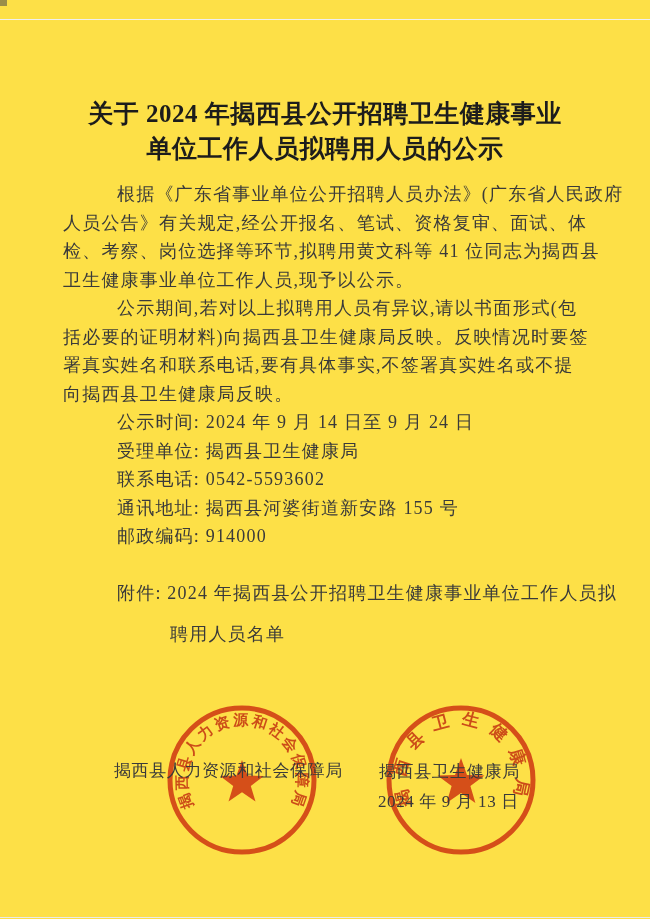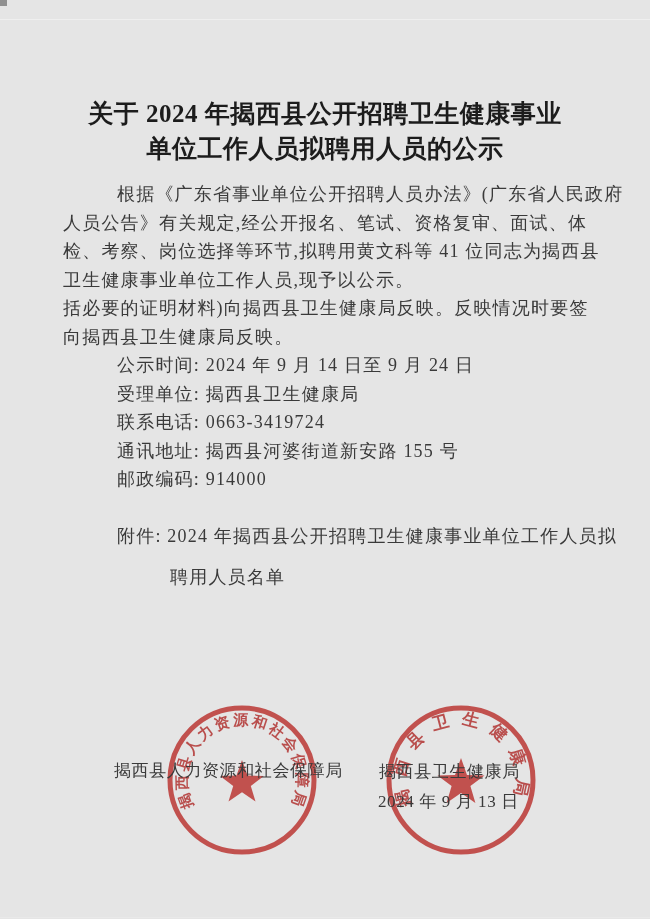--- a/index.html
+++ b/index.html
@@ -1,18 +1,18 @@
 <!DOCTYPE html>
 <html><head>
 <meta charset="utf-8">
 <style>
   html,body { margin:0; padding:0; background:#ffffff; }
   .page {
     position:relative; width:650px; height:919px;
-    background:#e5e5e5; overflow:hidden;
+    background:#fde047; overflow:hidden;
     font-family:"Liberation Serif","DejaVu Serif",serif;
     color:#3a3a3a;
   }
   .scan-topline { position:absolute; top:19px; left:0; width:650px; height:1px; background:#efefef; }
   .scan-corner { position:absolute; top:0; left:0; width:7px; height:6px; background:#4a4a4a; opacity:.55; }
   .scan-bottomline { position:absolute; bottom:1px; left:0; width:650px; height:1px; background:#e9e9e9; }
 
   .title {
     position:absolute; top:96px; left:0; right:0;
     text-align:center; font-weight:bold; font-size:25px; line-height:35px;
@@ -55,26 +55,28 @@
     <div>关于 2024 年揭西县公开招聘卫生健康事业</div>
     <div>单位工作人员拟聘用人员的公示</div>
   </div>
 
   <div class="body-text">
     <div class="indent">根据《广东省事业单位公开招聘人员办法》(广东省人民政府</div>
     <div>人员公告》有关规定,经公开报名、笔试、资格复审、面试、体</div>
     <div>检、考察、岗位选择等环节,拟聘用黄文科等 41 位同志为揭西县</div>
     <div>卫生健康事业单位工作人员,现予以公示。</div>
 
+    <div class="indent">公示期间,若对以上拟聘用人员有异议,请以书面形式(包</div>
     <div>括必要的证明材料)向揭西县卫生健康局反映。反映情况时要签</div>
+    <div>署真实姓名和联系电话,要有具体事实,不签署真实姓名或不提</div>
     <div>向揭西县卫生健康局反映。</div>
 
     <div class="indent">公示时间: 2024 年 9 月 14 日至 9 月 24 日</div>
     <div class="indent">受理单位: 揭西县卫生健康局</div>
-    <div class="indent">联系电话: 0663-3419724</div>
+    <div class="indent">联系电话: 0542-5593602</div>
     <div class="indent">通讯地址: 揭西县河婆街道新安路 155 号</div>
     <div class="indent">邮政编码: 914000</div>
 
     <div class="spacer"></div>
 
     <div class="indent">附件: 2024 年揭西县公开招聘卫生健康事业单位工作人员拟</div>
     <div class="indent2">聘用人员名单</div>
   </div>
 
   <svg id="stamp-left" class="stamp" viewBox="0 0 160 160">

